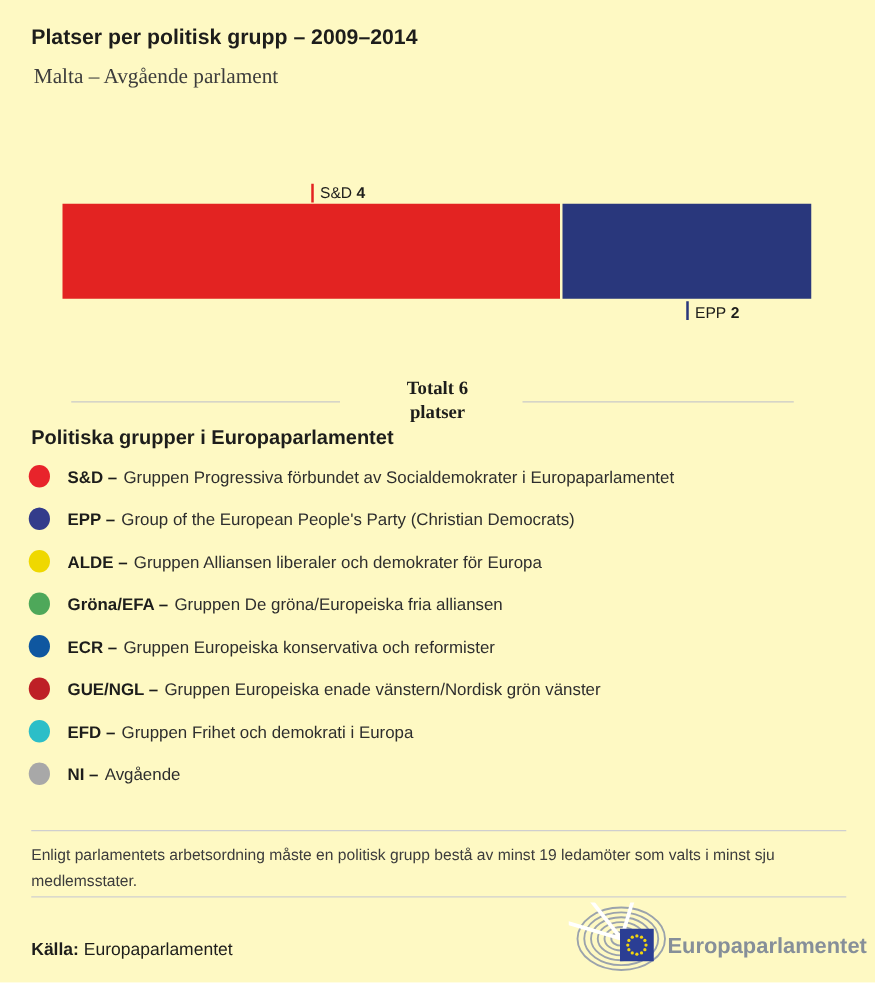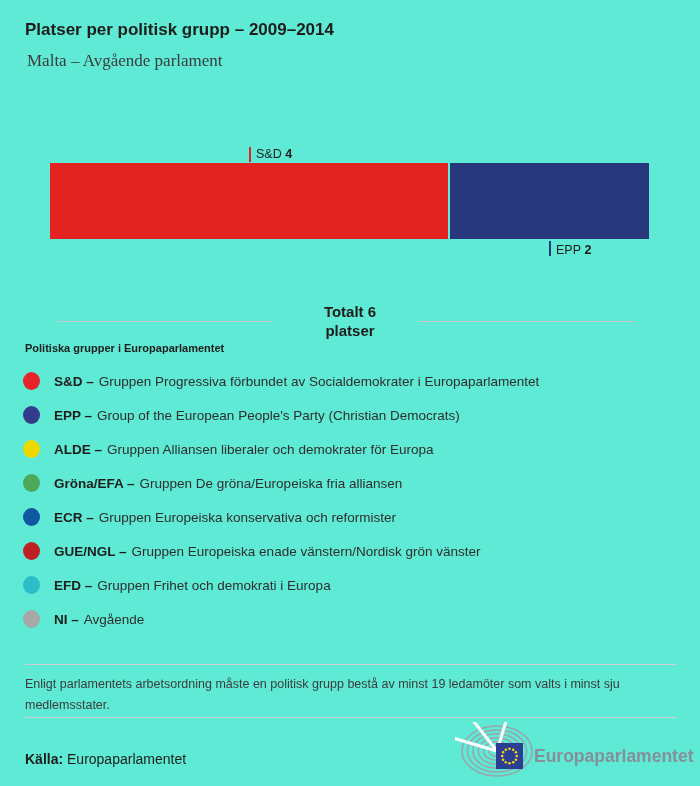--- a/index.html
+++ b/index.html
@@ -1,47 +1,47 @@
 <!DOCTYPE html>
 <html><head>
 <meta charset="utf-8">
 <style>
   * { margin:0; padding:0; box-sizing:border-box; }
   html,body { background:#ffffff; }
   .page {
-    position:relative; width:700px; height:786px; background:#5eead4;
+    position:relative; width:700px; height:786px; background:#fef9c3;
     font-family:"Liberation Sans", sans-serif; color:#1d1d1b; overflow:hidden;
   }
   .title { position:absolute; left:25px; top:20px; font-size:17px; font-weight:700; color:#1d1d1b; }
   .subtitle { position:absolute; left:27px; top:51px; font-size:17px; font-weight:400; color:#3c3c3c;font-family:Liberation Serif, serif; }
 
   
   .seat-bar { position:absolute; left:50px; top:163px; width:599px; height:76px; display:flex; gap:2px; }
   .seat-seg { flex-basis:0; height:100%; }
 
   .bar-label { position:absolute; font-size:12.5px; color:#1d1d1b; white-space:nowrap; }
   .bar-label b { font-weight:700; }
   .bar-tick { position:absolute; width:2px; height:15px; }
   .tick-sd   { left:249px; top:147px; }
   .lbl-sd    { left:256px; top:147px; }
   .tick-epp  { left:549px; top:241px; }
   .lbl-epp   { left:556px; top:243px; }
 
   
   .total-text {
     position:absolute; left:275px; top:302px; width:150px; text-align:center;
-    font-family:Liberation Sans, sans-serif; font-weight:700; font-size:15px;
+    font-family:Liberation Serif, serif; font-weight:700; font-size:15px;
     line-height:19px; color:#1d1d1b;
   }
   .rule { position:absolute; top:321px; height:1px; background:#c9c9c9; }
   .rule-left  { left:57px;  width:215px; }
   .rule-right { left:418px; width:217px; }
 
   
-  .legend-heading { position:absolute; left:25px; top:342px; font-size:11px; font-weight:700; color:#1d1d1b; }
+  .legend-heading { position:absolute; left:25px; top:342px; font-size:16px; font-weight:700; color:#1d1d1b; }
   .legend { position:absolute; left:23px; top:371px; }
   .legend-row { display:flex; align-items:center; height:20px; margin-bottom:14px; }
   .legend-dot { width:17px; height:18px; border-radius:50%; margin-right:14px; flex:0 0 auto; }
   .legend-abbr { font-size:13.5px; font-weight:700; color:#1d1d1b; margin-right:5px; white-space:nowrap; }
   .legend-desc { font-size:13.5px; color:#2e2e2e; white-space:nowrap; }
 
   .divider { position:absolute; left:25px; width:652px; height:1px; background:#cfcfcf; }
   .divider-1 { top:664px; }
   .divider-2 { top:717px; }
 

